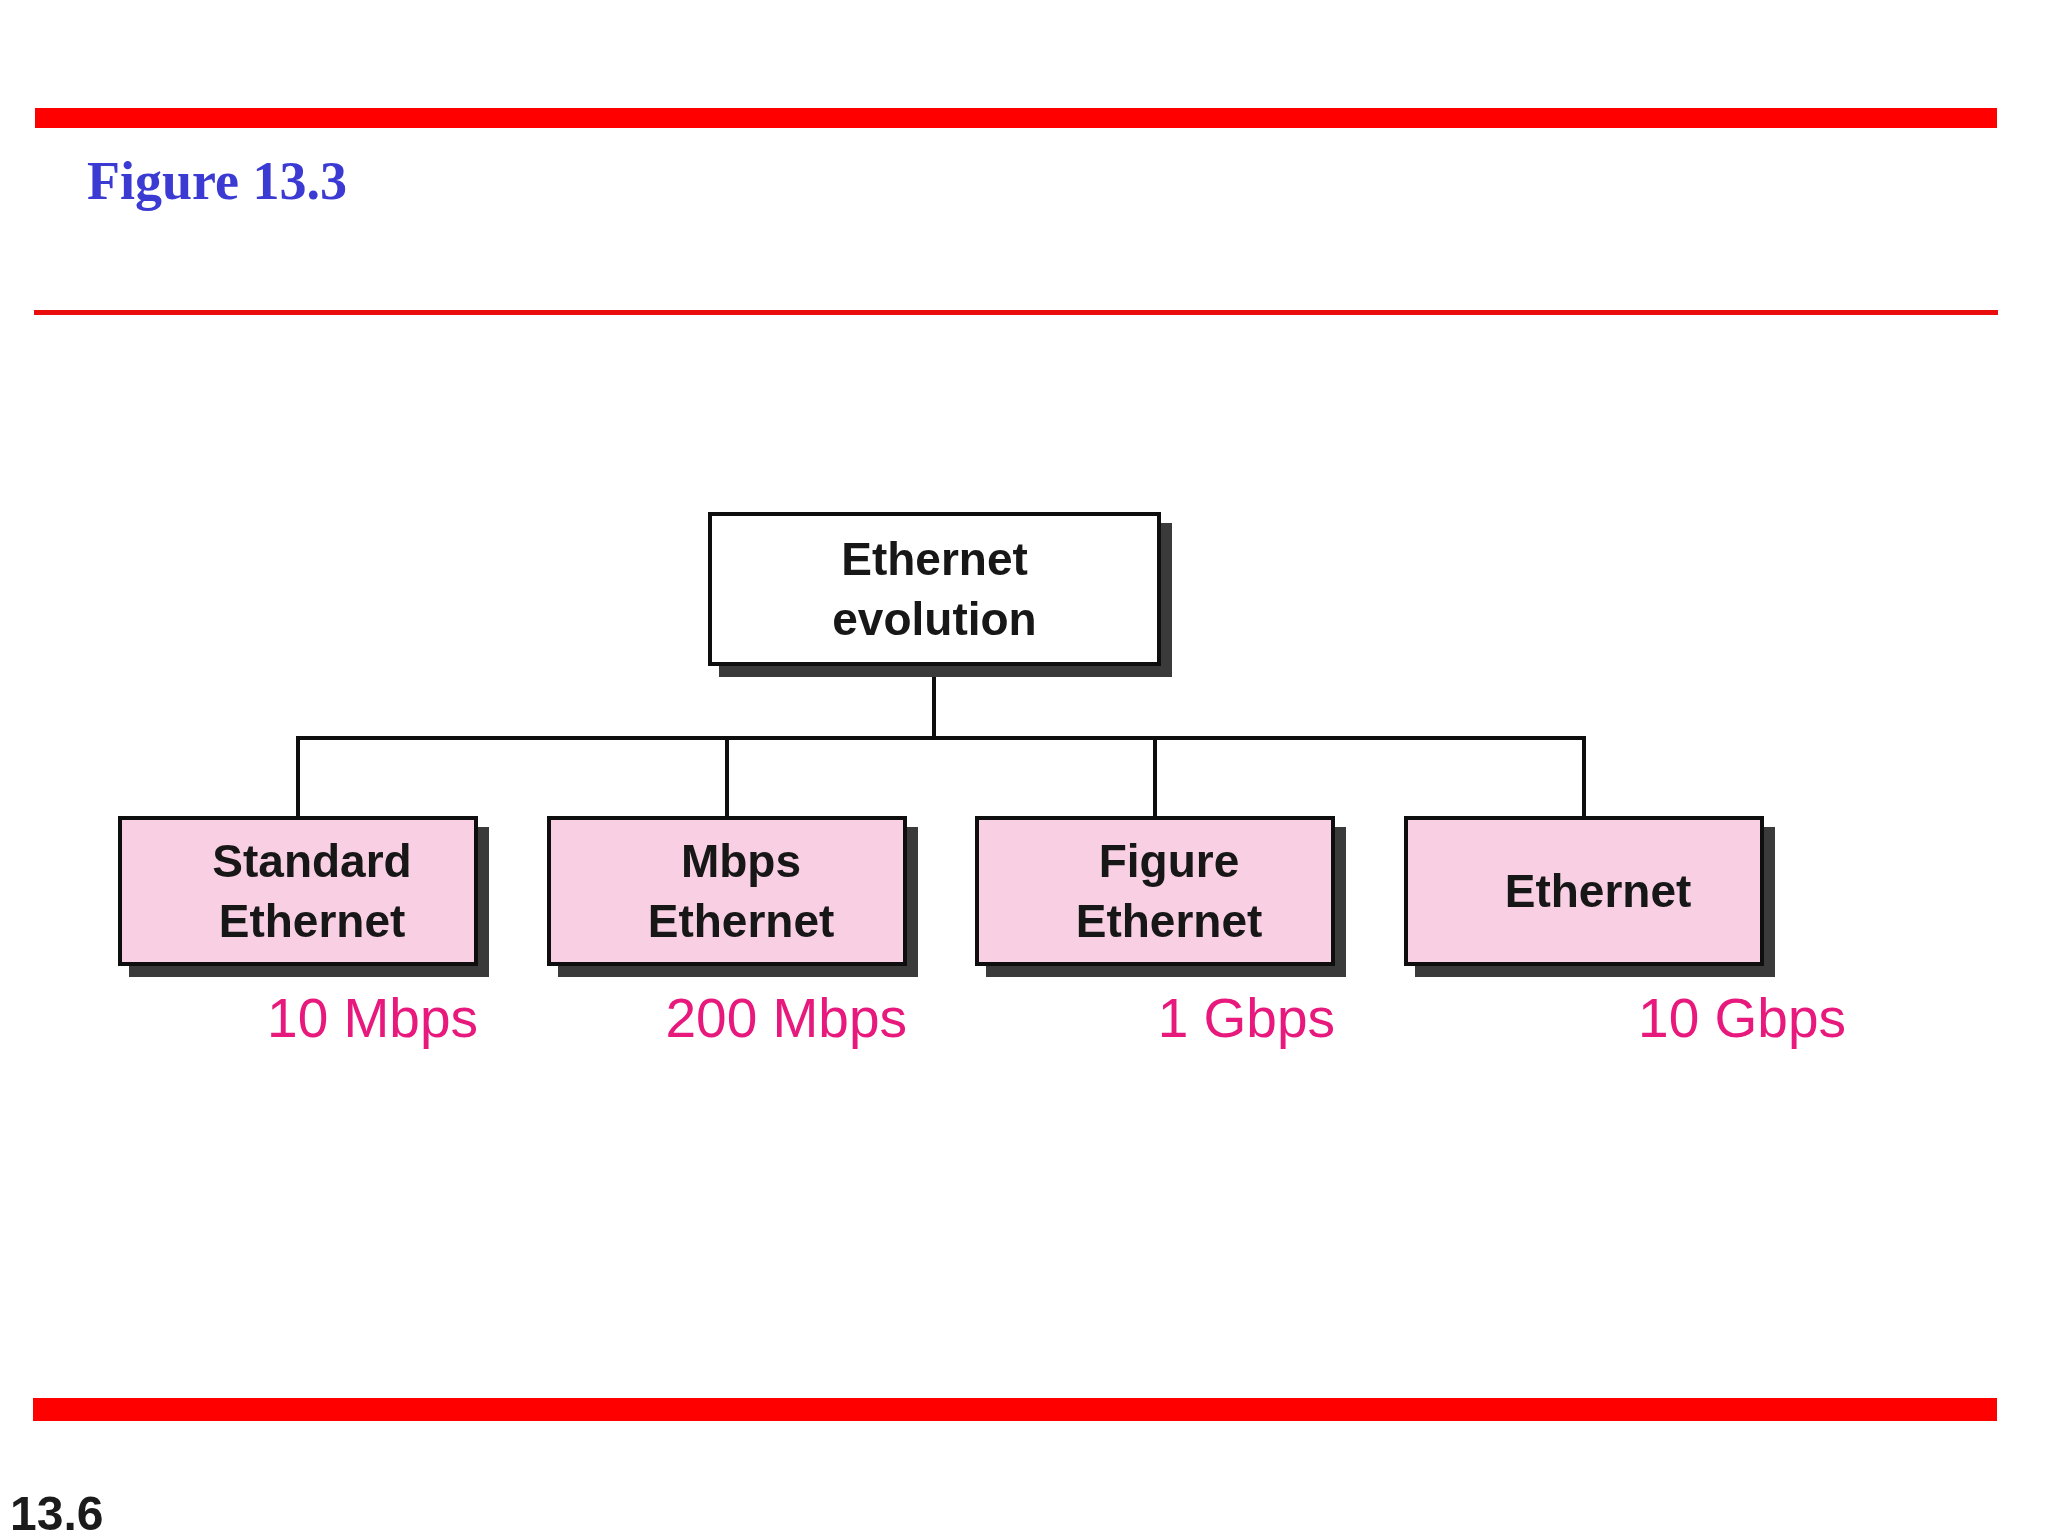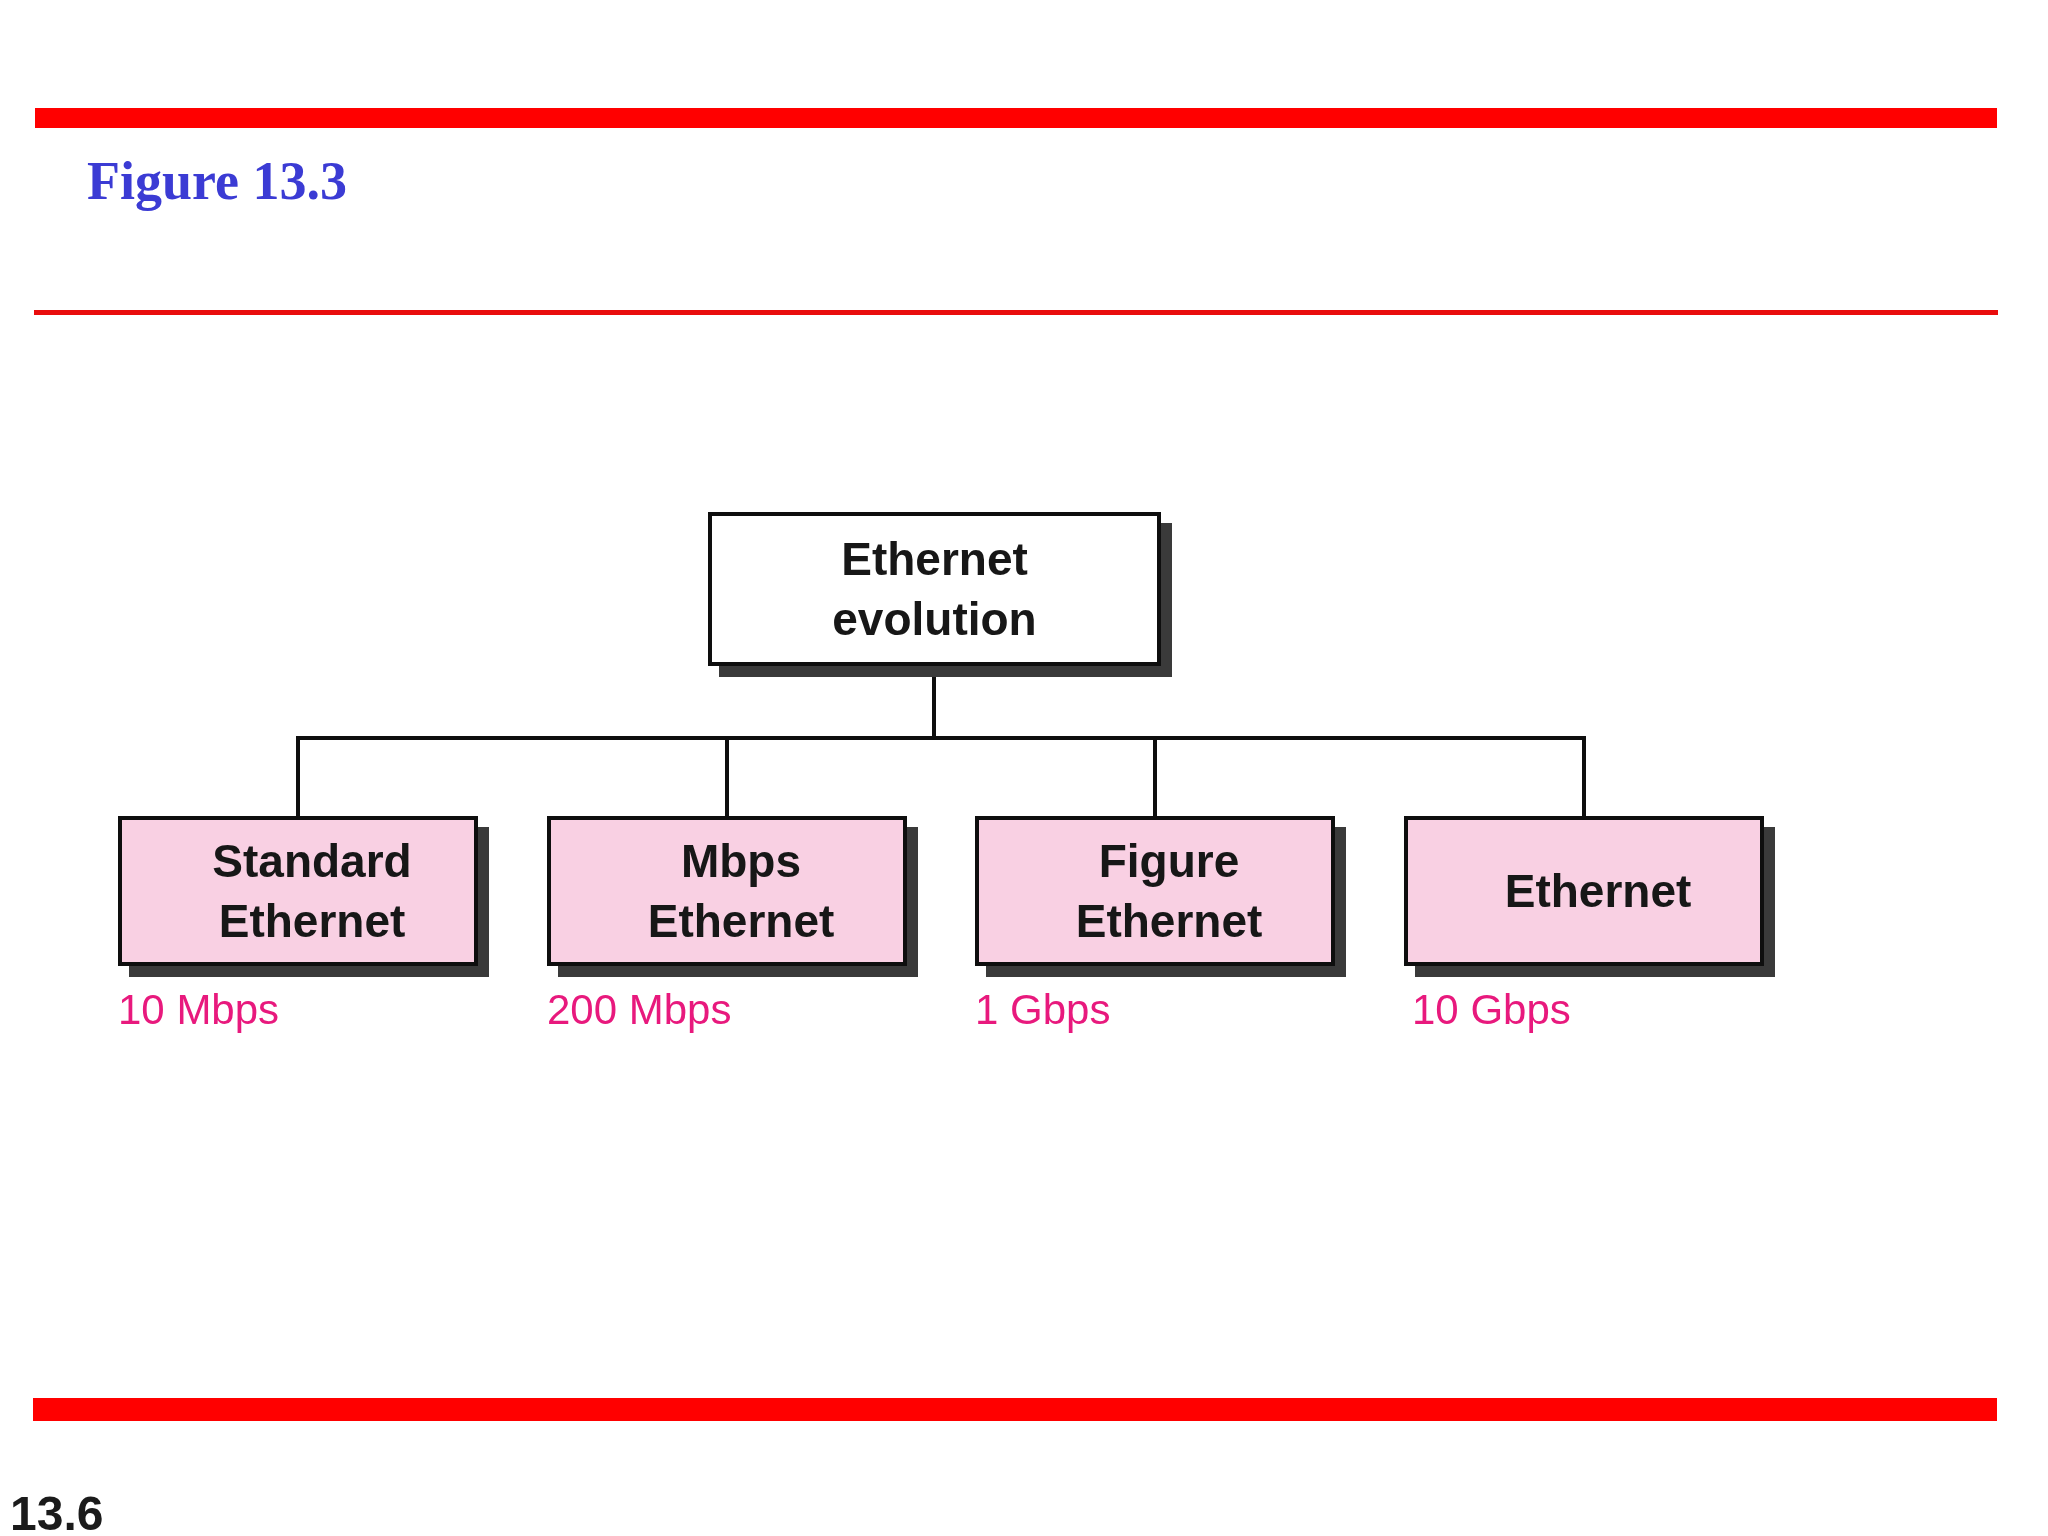--- a/index.html
+++ b/index.html
@@ -67,22 +67,22 @@
     top:816px;width:360px;height:150px;
     background:var(--pink-fill);
     padding-left:28px;
   }
   .vline,.hline{position:absolute;background:#0e0e0e;}
   .vline{width:4px;}
   .hline{height:4px;}
   .speed{
     position:absolute;
     top:986px;width:360px;height:60px;
-    text-align:left;
-    font-size:42px;
+    text-align:right;
+    font-size:55px;
     color:var(--magenta);
   }
   .page-number{
     position:absolute;left:10px;top:1486px;
     font-size:48px;font-weight:bold;color:#1b1b1b;
   }
 </style>
 </head>
 <body>
 
@@ -118,16 +118,16 @@
   <div>Figure</div>
   <div>Ethernet</div>
 </div>
 <div class="node child" style="left:1404px">
   <div>Ethernet</div>
 </div>
 
 <div class="speed" style="left:118px">10 Mbps</div>
 <div class="speed" style="left:547px">200 Mbps</div>
 <div class="speed" style="left:975px">1 Gbps</div>
-<div class="speed" style="left:1412px">10 Gbps</div>
+<div class="speed" style="left:1486px">10 Gbps</div>
 
 <div class="bar bottom"></div>
 <div class="page-number">13.6</div>
 
 </body></html>

